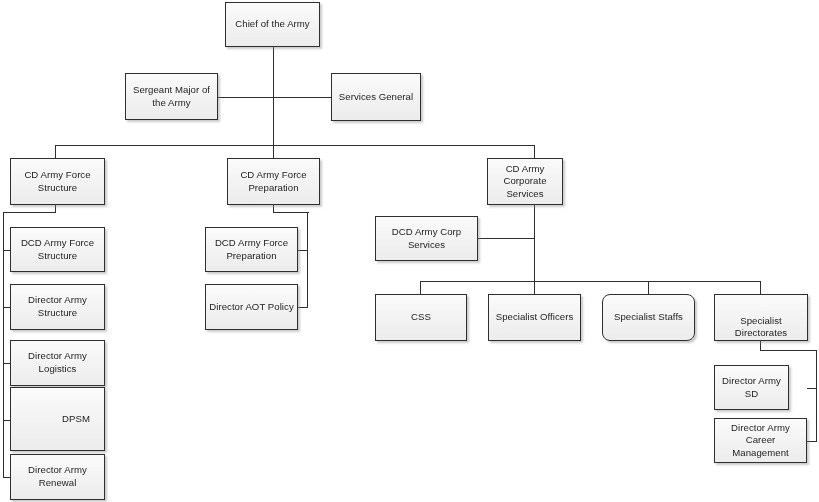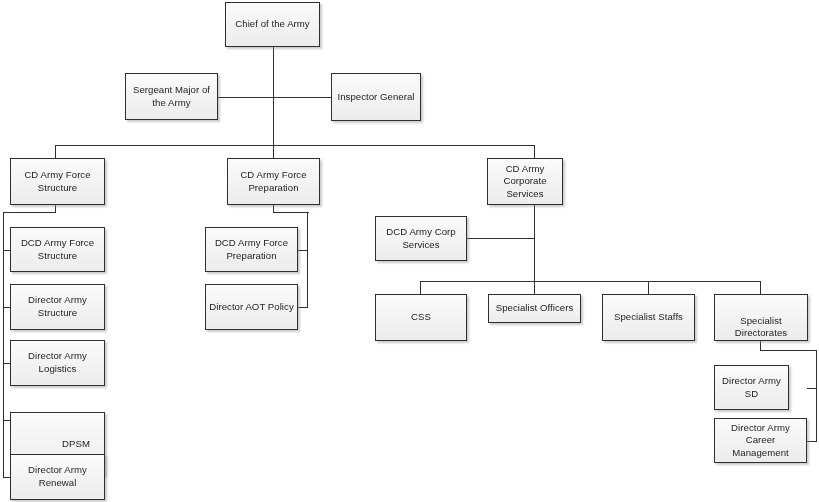--- a/index.html
+++ b/index.html
@@ -88,21 +88,21 @@
 
   <div class="node" style="left: 125px; top: 73px; width: 93px; height: 47px;">
     <span class="node-label">Sergeant Major of
 the Army</span>
   </div>
 
   <div class="node" style="left: 225px; top: 2px; width: 95px; height: 45px;">
     <span class="node-label">Chief of the Army</span>
   </div>
   <div class="node" style="left: 331px; top: 73px; width: 90px; height: 48px;">
-    <span class="node-label">Inspector General</span>
+    <span class="node-label">Services General</span>
   </div>
 
   <div class="node" style="left: 10px; top: 158px; width: 95px; height: 47px;">
     <span class="node-label">CD Army Force
 Structure</span>
   </div>
   <div class="node" style="left: 227px; top: 158px; width: 93px; height: 47px;">
     <span class="node-label">CD Army Force
 Preparation</span>
   </div>
@@ -116,47 +116,47 @@
 Structure</span>
   </div>
   <div class="node" style="left: 10px; top: 284px; width: 95px; height: 46px;">
     <span class="node-label">Director Army
 Structure</span>
   </div>
   <div class="node" style="left: 10px; top: 340px; width: 95px; height: 46px;">
     <span class="node-label">Director Army
 Logistics</span>
   </div>
-  <div class="node" style="left: 10px; top: 412px; width: 95px; height: 64px; padding-left: 39px;">
+  <div class="node" style="left: 10px; top: 387px; width: 95px; height: 64px; padding-left: 39px;">
     <span class="node-label">DPSM</span>
   </div>
   <div class="node" style="left: 10px; top: 454px; width: 95px; height: 46px;">
     <span class="node-label">Director Army
 Renewal</span>
   </div>
 
   <div class="node" style="left: 205px; top: 227px; width: 93px; height: 45px;">
     <span class="node-label">DCD Army Force
 Preparation</span>
   </div>
   <div class="node" style="left: 205px; top: 284px; width: 93px; height: 46px;">
     <span class="node-label">Director AOT Policy</span>
   </div>
 
-  <div class="node" style="left: 375px; top: 216px; width: 92px; height: 45px;">
+  <div class="node" style="left: 375px; top: 216px; width: 103px; height: 45px;">
     <span class="node-label">DCD Army Corp
 Services</span>
   </div>
   <div class="node" style="left: 375px; top: 294px; width: 92px; height: 47px;">
     <span class="node-label">CSS</span>
   </div>
-  <div class="node" style="left: 488px; top: 294px; width: 93px; height: 29px;">
+  <div class="node" style="left: 488px; top: 294px; width: 93px; height: 47px;">
     <span class="node-label">Specialist Officers</span>
   </div>
-  <div class="node" style="left: 602px; top: 294px; width: 93px; height: 47px;">
+  <div class="node" style="left: 602px; top: 294px; width: 93px; height: 47px; border-radius: 8px;">
     <span class="node-label">Specialist Staffs</span>
   </div>
   <div class="node" style="left: 714px; top: 294px; width: 94px; height: 47px; align-items: flex-end;">
     <span class="node-label">Specialist
 Directorates</span>
   </div>
   <div class="node" style="left: 714px; top: 365px; width: 75px; height: 45px;">
     <span class="node-label">Director Army SD</span>
   </div>
   <div class="node" style="left: 714px; top: 418px; width: 93px; height: 45px;">

